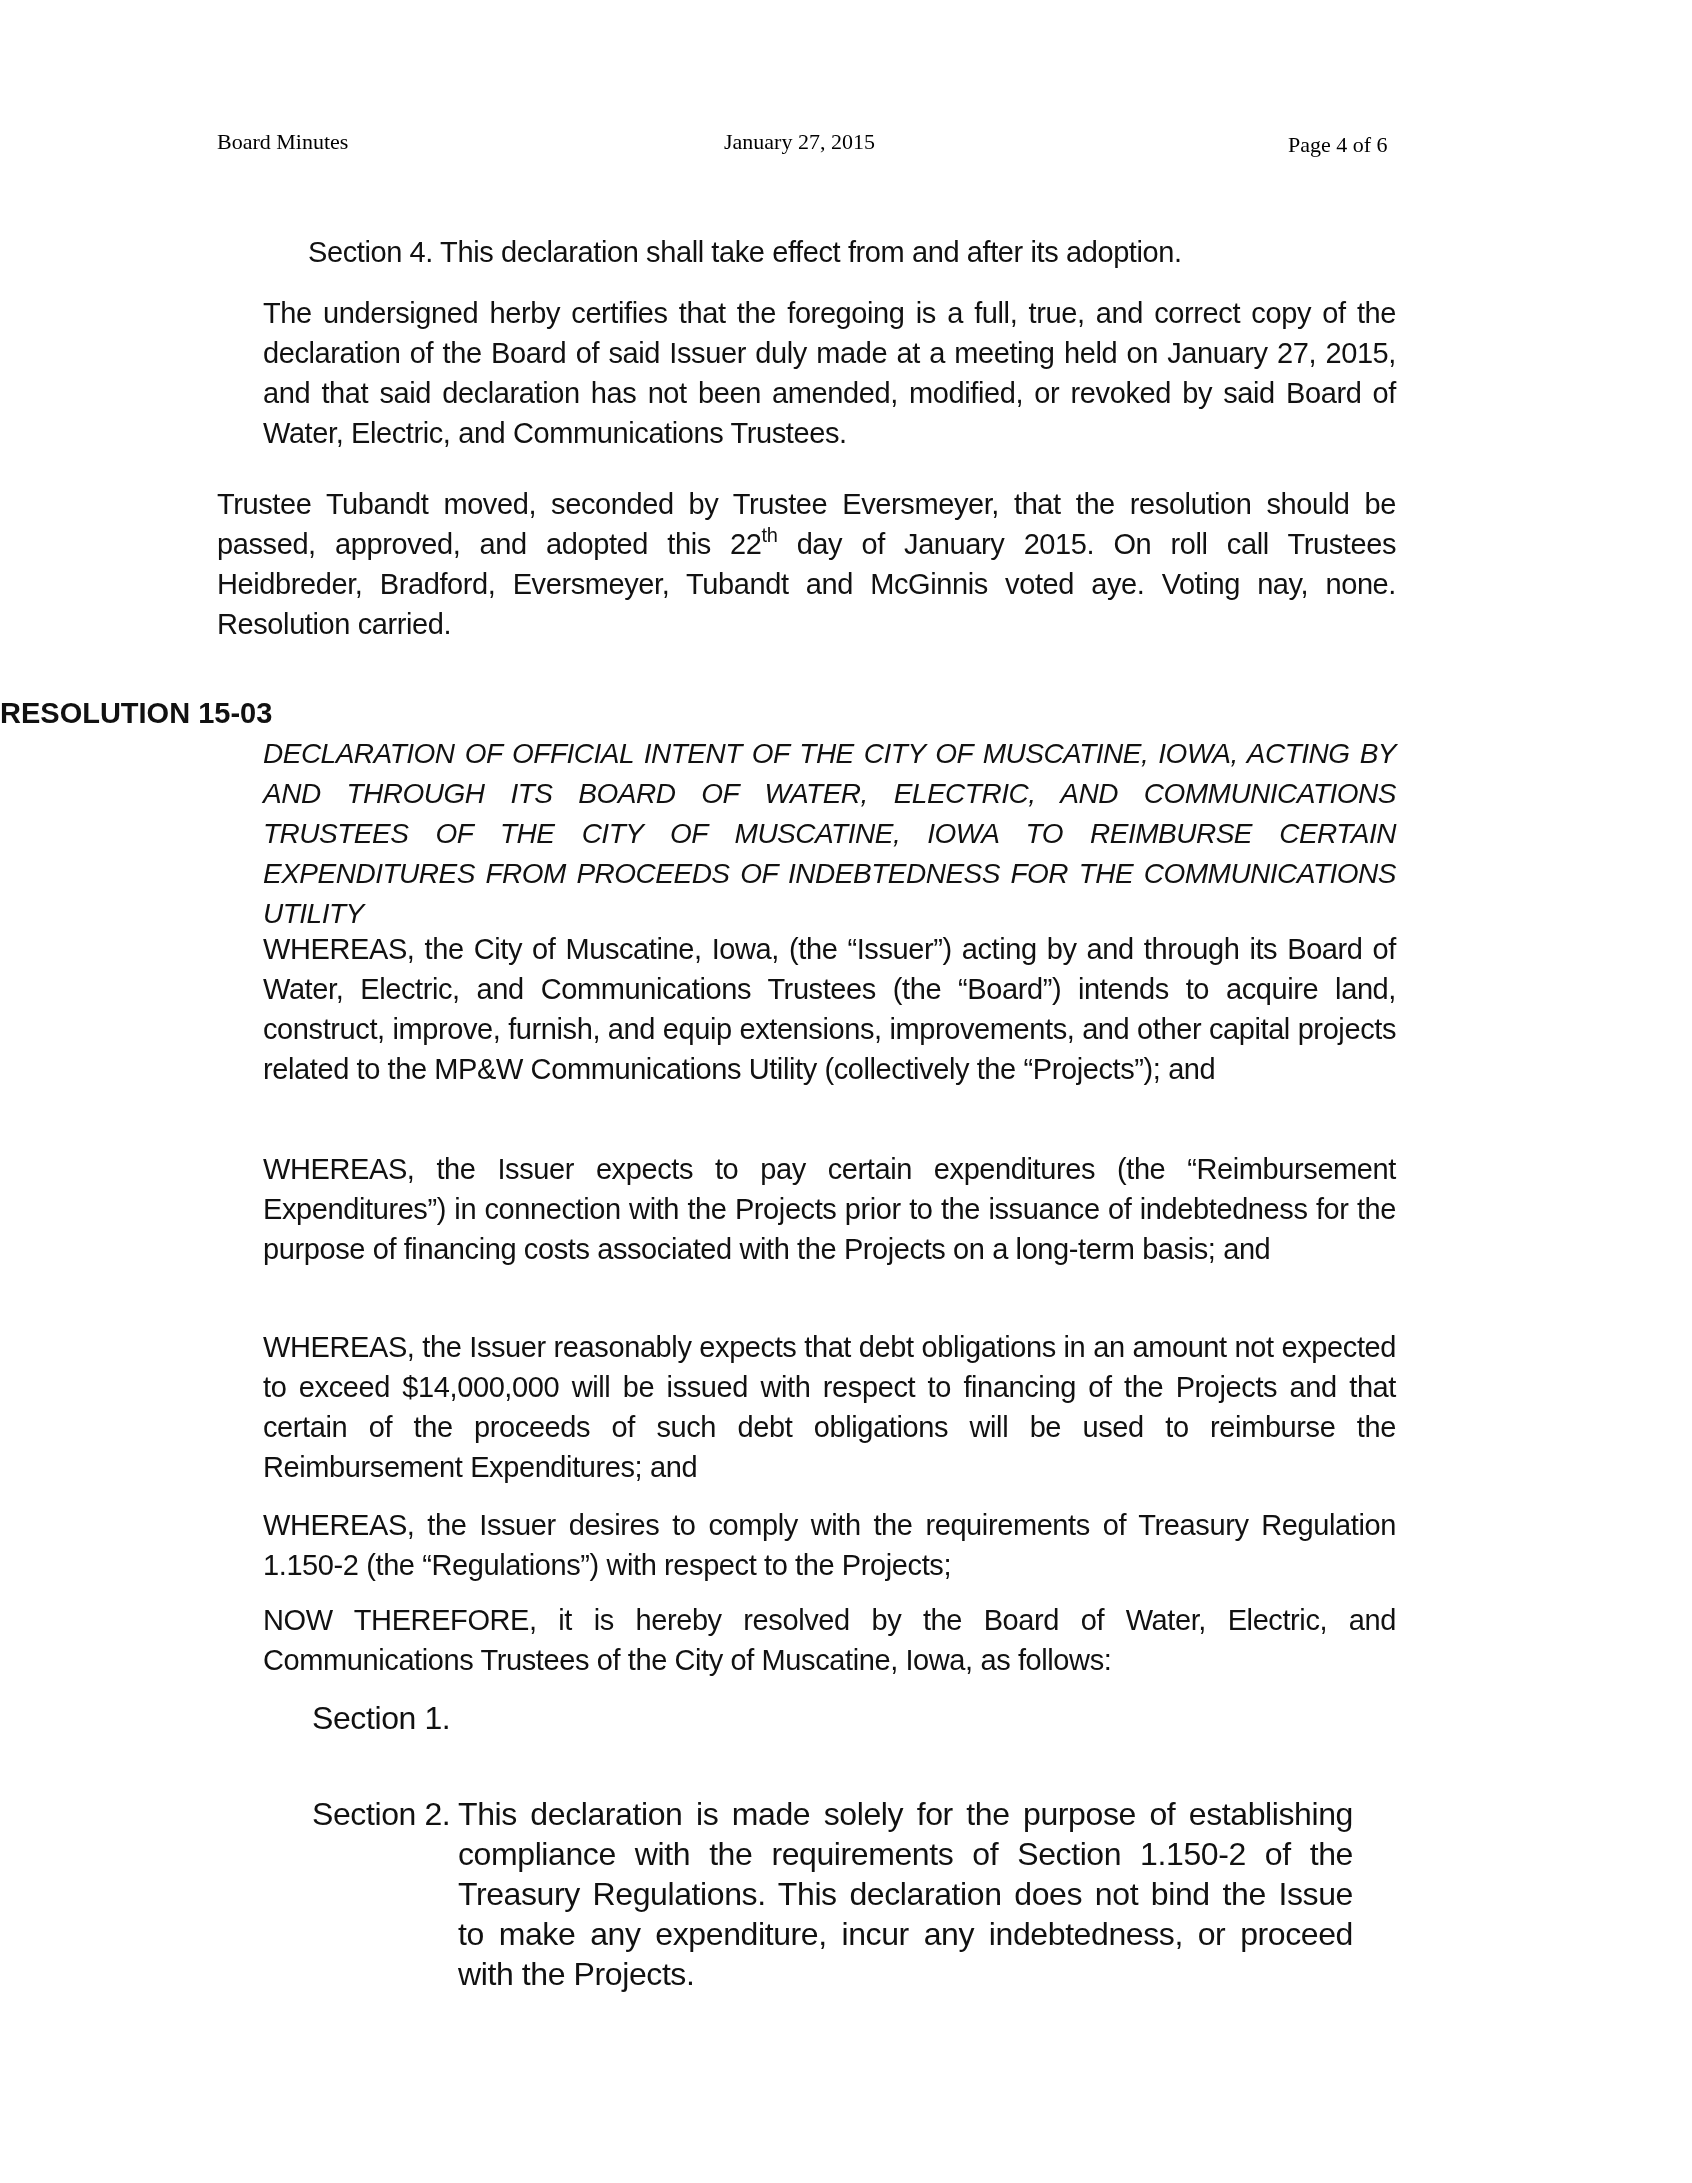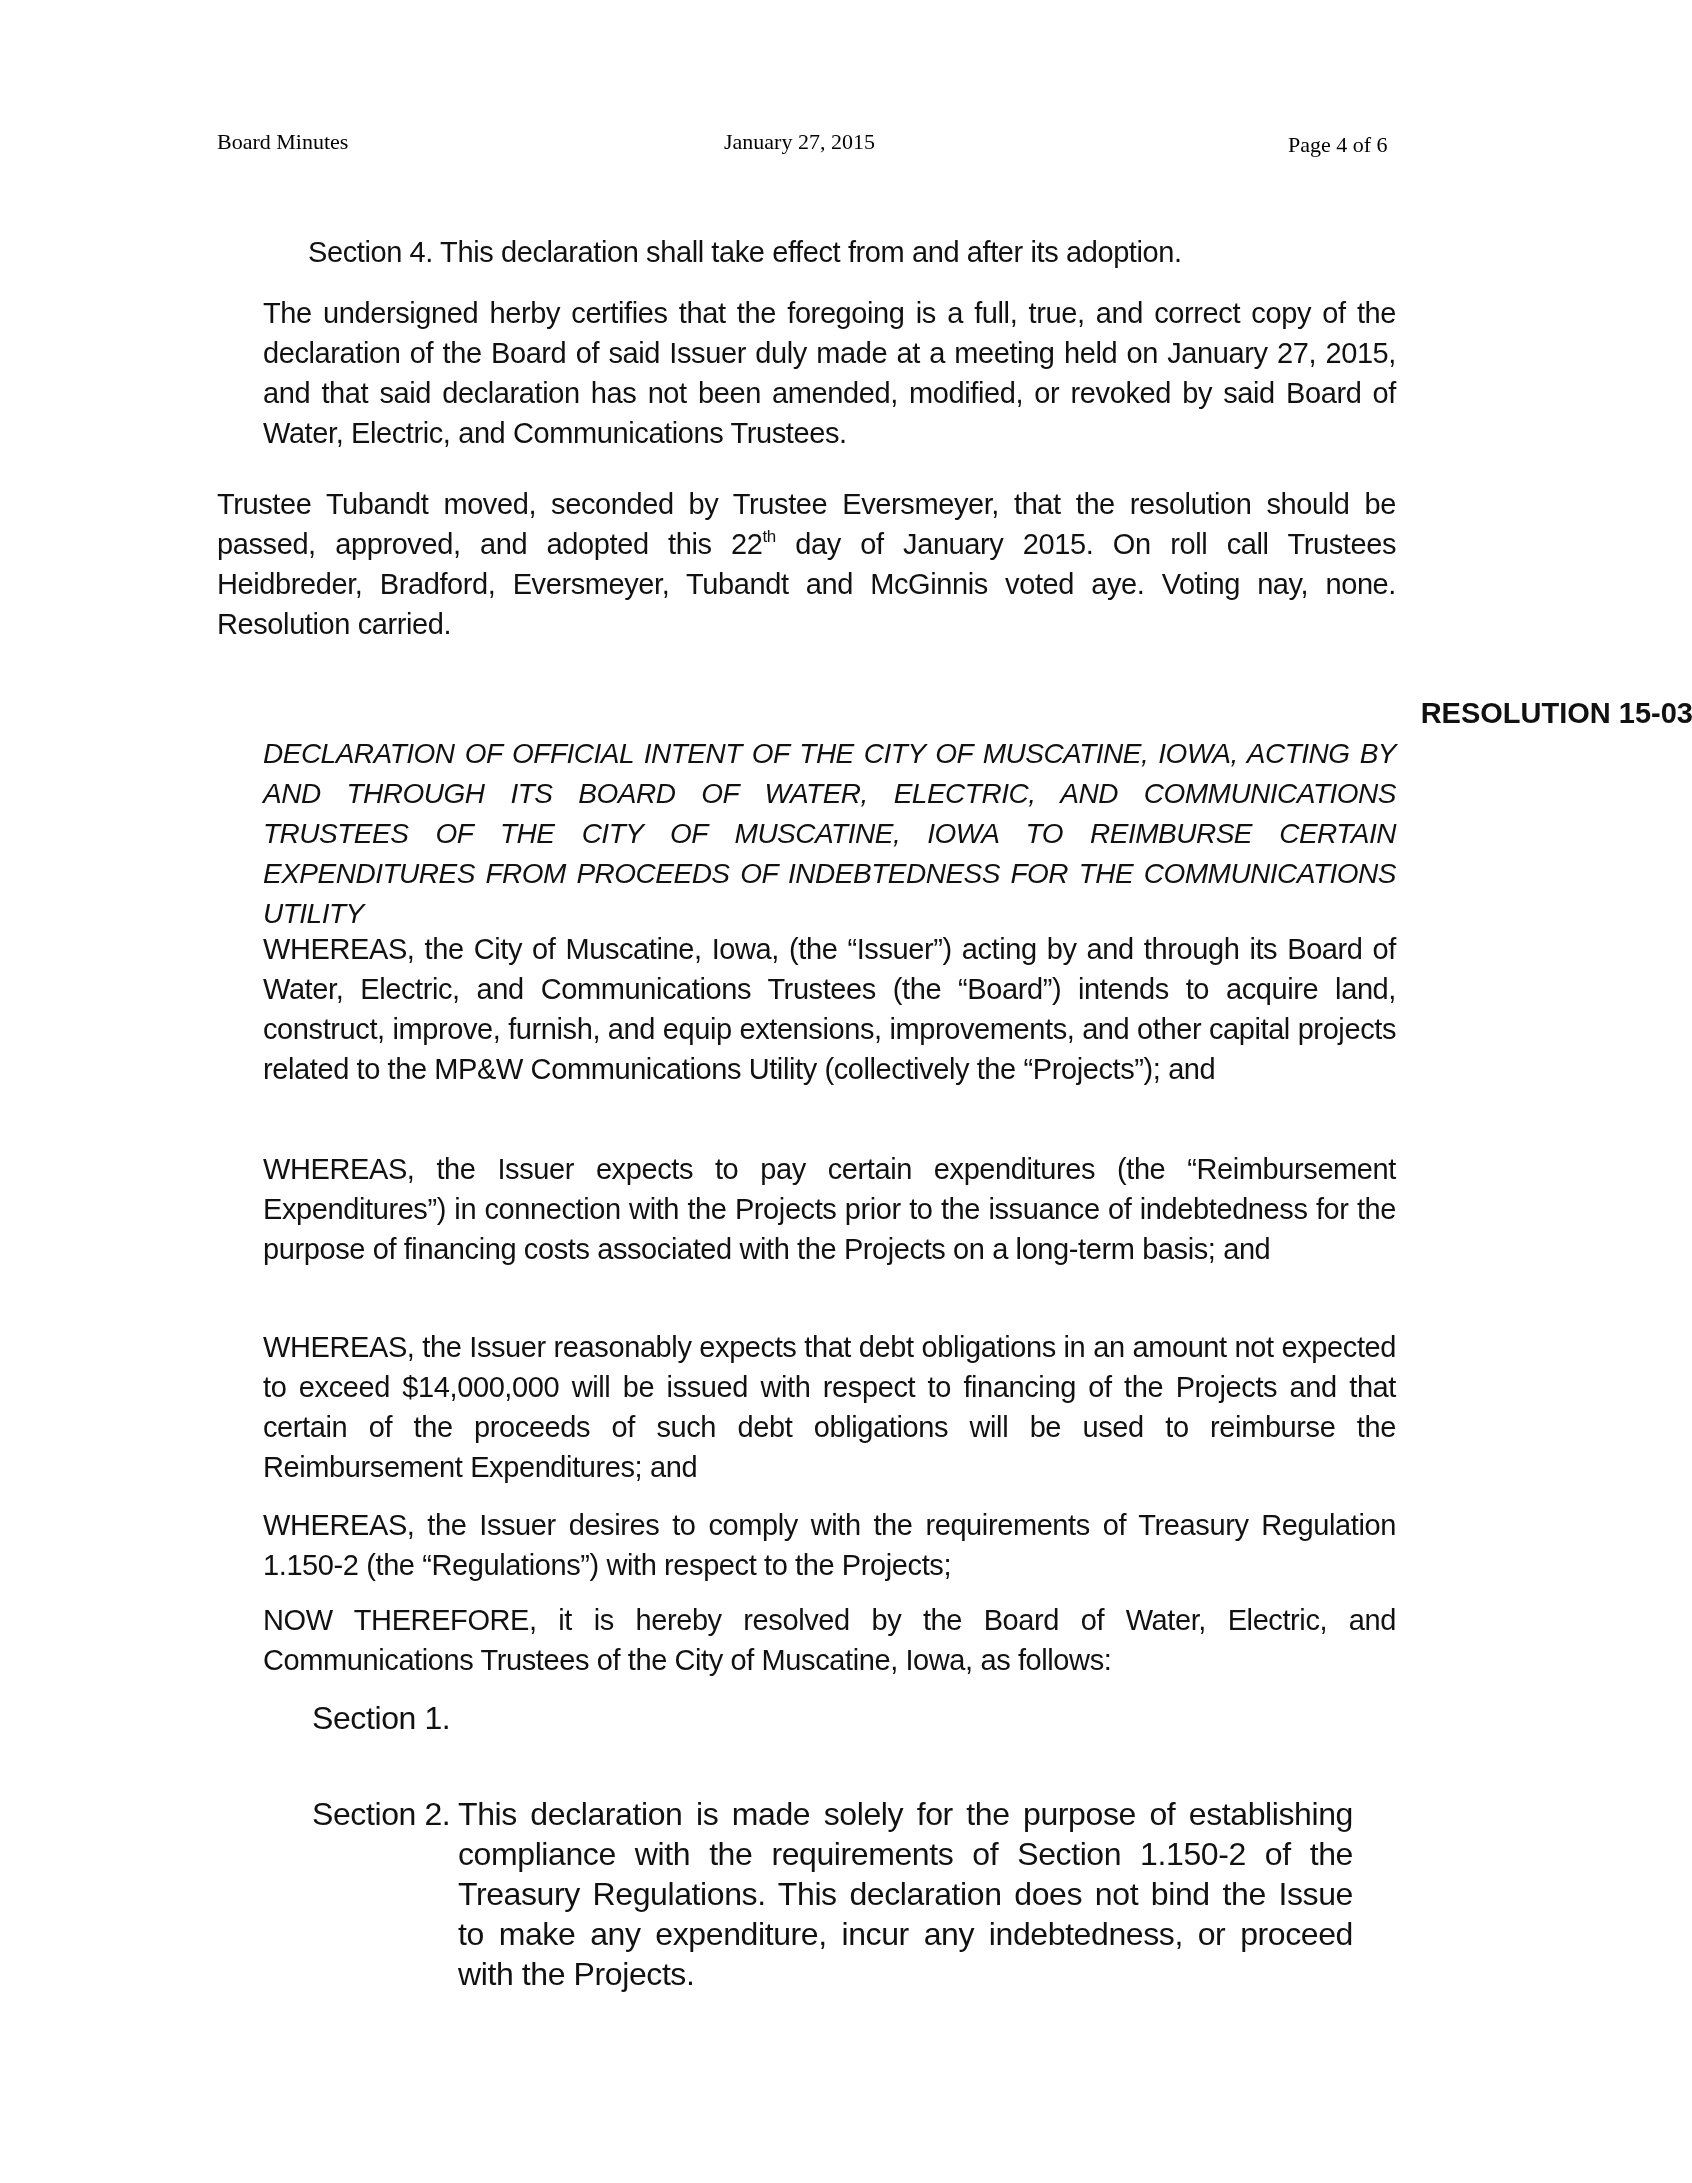--- a/index.html
+++ b/index.html
@@ -40,27 +40,27 @@
     font-size: 29px;
     line-height: 40px;
     letter-spacing: -0.4px;
     color: #111111;
   }
   .justify { text-align: justify; text-align-last: left; }
 
   .sec4 { left: 308px; top: 232px; width: 1120px; white-space: nowrap; }
   .cert { left: 263px; top: 293px; width: 1133px; }
   .motion { left: 217px; top: 484px; width: 1179px; }
-  .motion sup { font-size: 17px; line-height: 0; vertical-align: 12px; }
+  .motion sup { font-size: 20px; line-height: 0; vertical-align: 12px; }
 
   .res-title {
     position: absolute;
     left: 0; width: 1693px;
     top: 693px;
-    text-align: right;
+    text-align: left;
     font-weight: bold;
     font-size: 29px;
     line-height: 40px;
   }
   .res-sub {
     position: absolute;
     left: 263px; top: 734px; width: 1133px;
     font-style: italic;
     font-size: 28px;
     line-height: 40px;

